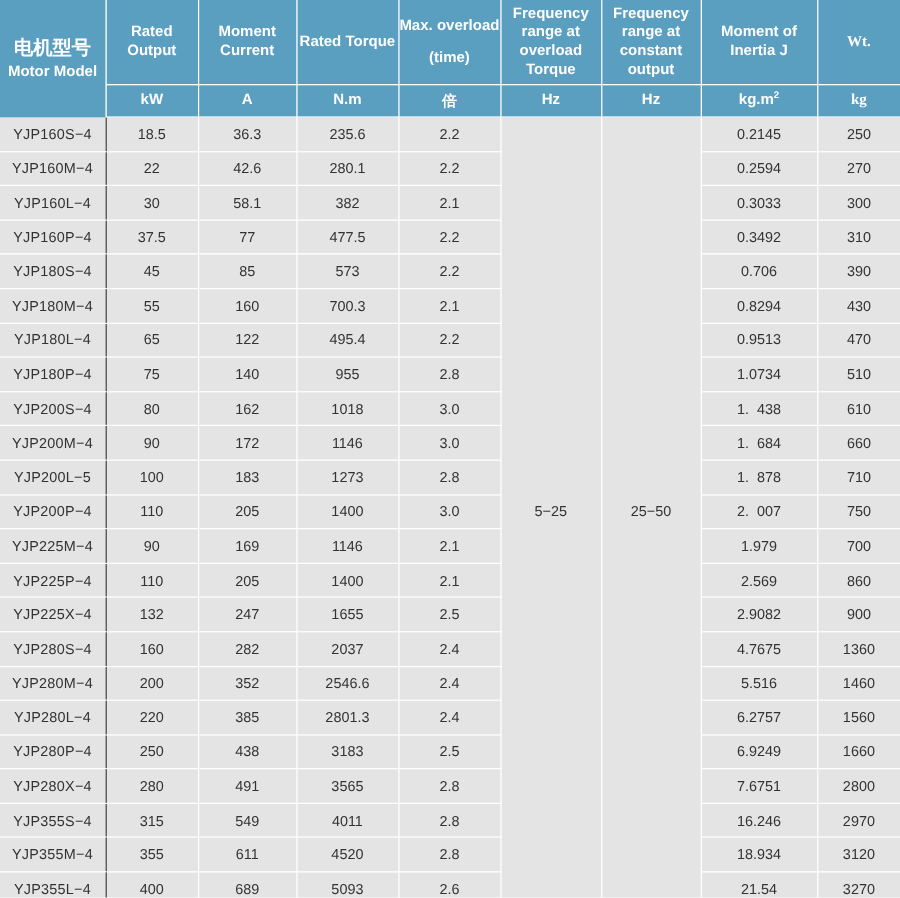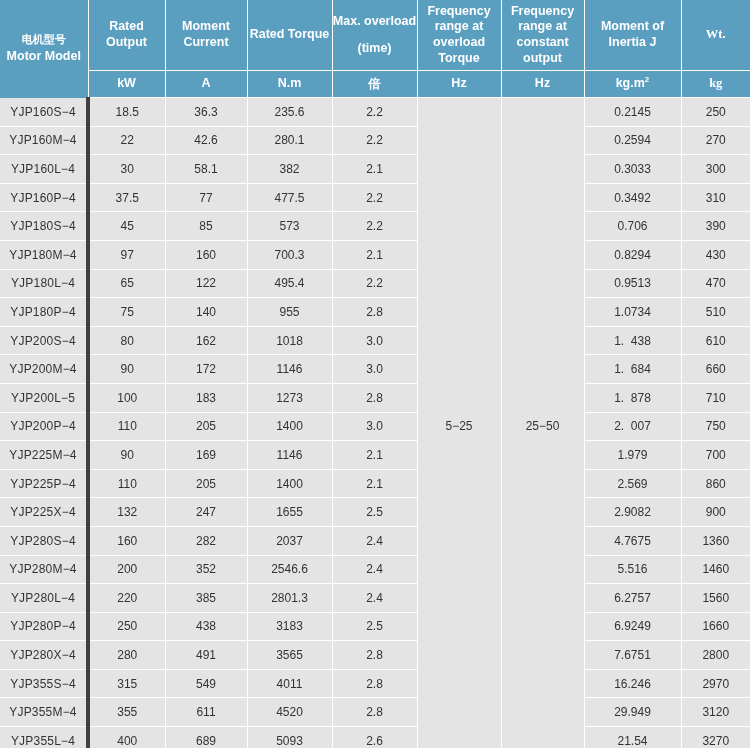--- a/index.html
+++ b/index.html
@@ -37,21 +37,21 @@
     border-bottom: 1px solid #ffffff;
   }
   thead th:last-child { border-right: none; font-family: Liberation Serif, serif; }
   th.model-head {
     font-size: 12.5px;
     line-height: 1.3;
     border-bottom: none;
   }
   th.model-head .cn {
     font-family: "DejaVu Sans", sans-serif;
-    font-size: 11px;
+    font-size: 16px;
     display: block;
   }
   th.group-head { height: 70px; }
   th.unit-head  { height: 26px; }
   .head-main  { display: block; }
   .head-sub   { display: block; margin-top: 11px; }
   .cn-unit {
     font-family: "DejaVu Sans", sans-serif;
   }
   sup { font-size: 8px; vertical-align: super; line-height: 0; }
@@ -64,21 +64,21 @@
     height: 27.6px;
     text-align: center;
     vertical-align: middle;
     border-right: 1px solid #ffffff;
     border-bottom: 1px solid #ffffff;
     white-space: pre;
   }
   tbody td:last-child { border-right: none; }
   tbody tr:last-child td { border-bottom: none; }
   td.model-cell {
-    border-right: 4px solid #404040;
+    border-right: 1px solid #404040;
     letter-spacing: 0.2px;
   }
   td.freq-cell {
     vertical-align: middle;
   }
 </style>
 </head>
 <body>
 
 <table id="spec-table">
@@ -182,21 +182,21 @@
         <td class="model-cell">YJP180S−4</td>
         <td>45</td>
         <td>85</td>
         <td>573</td>
         <td>2.2</td>
         <td>0.706</td>
         <td>390</td>
       </tr>
       <tr>
         <td class="model-cell">YJP180M−4</td>
-        <td>97</td>
+        <td>55</td>
         <td>160</td>
         <td>700.3</td>
         <td>2.1</td>
         <td>0.8294</td>
         <td>430</td>
       </tr>
       <tr>
         <td class="model-cell">YJP180L−4</td>
         <td>65</td>
         <td>122</td>
@@ -330,21 +330,21 @@
         <td>2.8</td>
         <td>16.246</td>
         <td>2970</td>
       </tr>
       <tr>
         <td class="model-cell">YJP355M−4</td>
         <td>355</td>
         <td>611</td>
         <td>4520</td>
         <td>2.8</td>
-        <td>29.949</td>
+        <td>18.934</td>
         <td>3120</td>
       </tr>
       <tr>
         <td class="model-cell">YJP355L−4</td>
         <td>400</td>
         <td>689</td>
         <td>5093</td>
         <td>2.6</td>
         <td>21.54</td>
         <td>3270</td>

